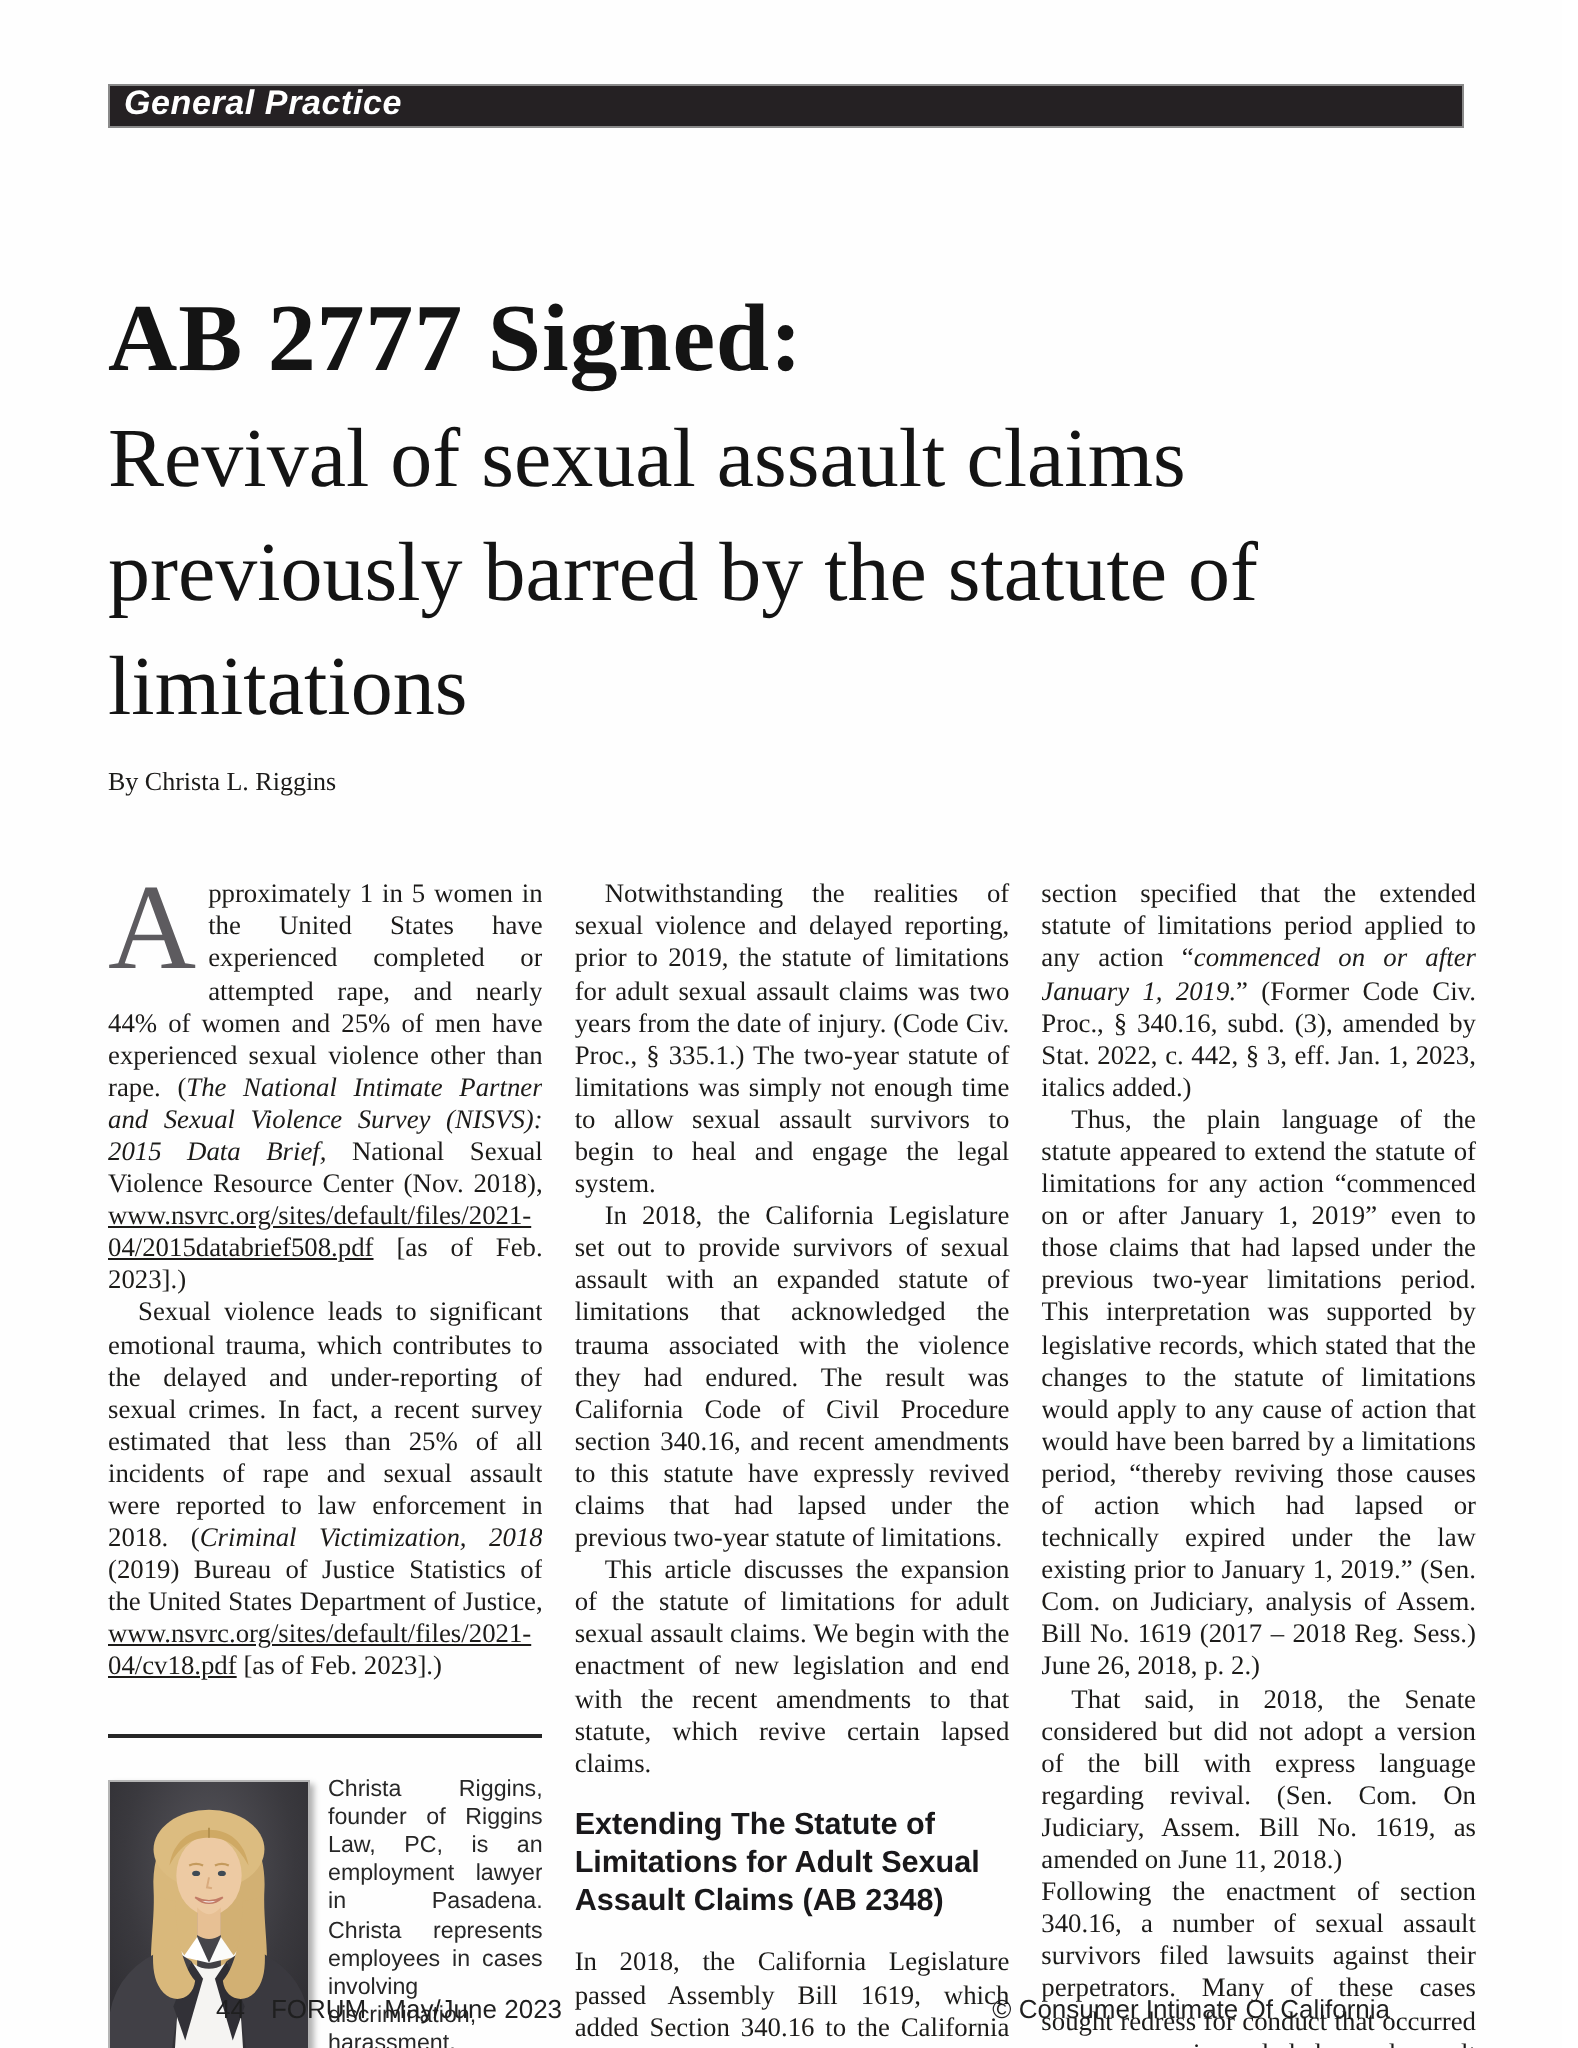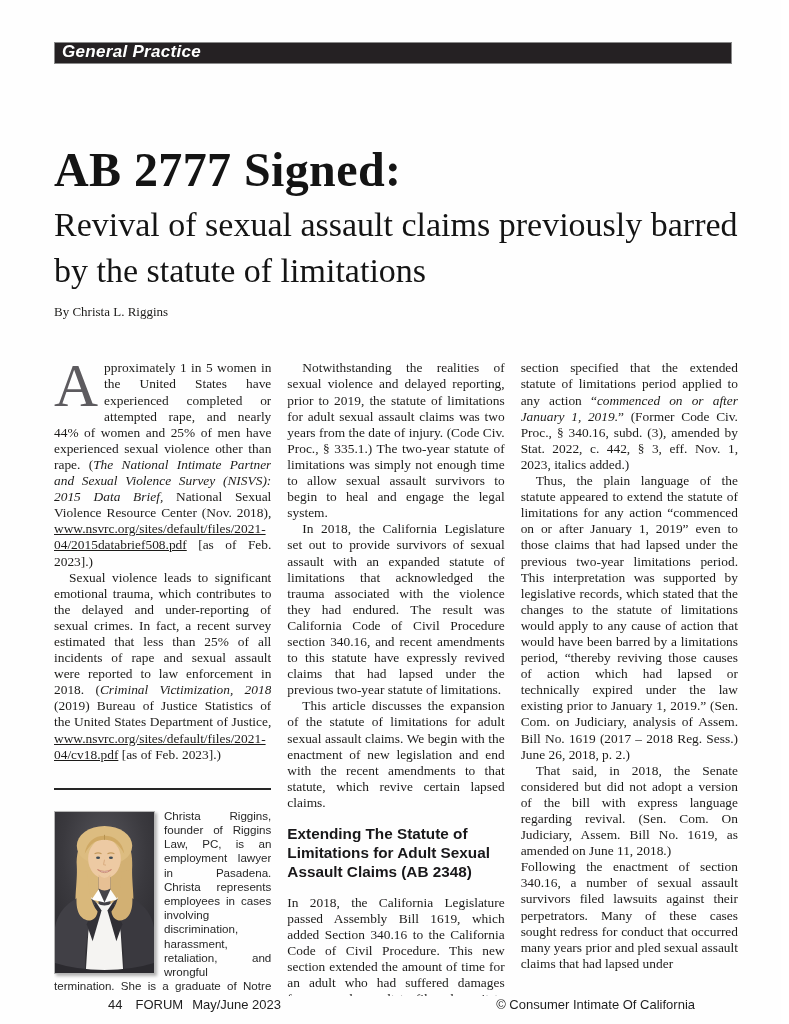--- a/index.html
+++ b/index.html
@@ -15,21 +15,21 @@
     margin-top:42px; margin-right:6px; height:22px; background:#252123;
     border:1px solid #8a8a8a; display:flex; align-items:center; padding:0 7px 2px;
   }
   .kicker-label {
     color:#ffffff; font-family:"Liberation Sans", sans-serif;
     font-weight:700; font-style:italic; font-size:17px; letter-spacing:.3px;
   }
 
   
   .title { margin-top:81px; font-weight:700; font-size:48px; line-height:1.04; color:#141414; letter-spacing:.4px; }
-  .subtitle { margin-top:7px; font-weight:400; font-size:34px; line-height:1.36; color:#141414; }
+  .subtitle { margin-top:7px; font-weight:400; font-size:42px; line-height:1.36; color:#141414; }
   .byline { margin-top:10px; font-size:13px; color:#1c1b19; }
 
   
   .columns { margin-top:40px; display:flex; gap:16px; height:636px; }
   .col { flex:1 1 0; overflow:hidden; }
   .body-p { font-size:13.4px; line-height:16.1px; text-align:justify; }
   .body-p.indent { text-indent:15px; }
   em { font-style:italic; }
   .link { color:inherit; text-decoration:underline; cursor:pointer; }
 
@@ -135,21 +135,21 @@
 
       <div class="col">
         <p class="body-p indent"><span>Notwithstanding the realities of sexual violence and delayed reporting, prior to 2019, the statute of limitations for adult sexual assault claims was two years from the date of injury. (Code Civ. Proc., § 335.1.) The two-year statute of limitations was simply not enough time to allow sexual assault survivors to begin to heal and engage the legal system.</span></p>
         <p class="body-p indent"><span>In 2018, the California Legislature set out to provide survivors of sexual assault with an expanded statute of limitations that acknowledged the trauma associated with the violence they had endured. The result was California Code of Civil Procedure section 340.16, and recent amendments to this statute have expressly revived claims that had lapsed under the previous two-year statute of limitations.</span></p>
         <p class="body-p indent"><span>This article discusses the expansion of the statute of limitations for adult sexual assault claims. We begin with the enactment of new legislation and end with the recent amendments to that statute, which revive certain lapsed claims.</span></p>
         <h3 class="col-heading">Extending The Statute of Limitations for Adult Sexual Assault Claims (AB 2348)</h3>
         <p class="body-p"><span>In 2018, the California Legislature passed Assembly Bill 1619, which added Section 340.16 to the California Code of Civil Procedure. This new section extended the amount of time for an adult who had suffered damages from sexual assault to file a lawsuit to 10 years from the last act or 3 years from discovery. (Code Civ. Proc., § 340.16, subd. (a) – (b).) The</span></p>
       </div>
 
       <div class="col">
-        <p class="body-p"><span>section specified that the extended statute of limitations period applied to any action “</span><em>commenced on or after January 1, 2019.</em><span>” (Former Code Civ. Proc., § 340.16, subd. (3), amended by Stat. 2022, c. 442, § 3, eff. Nov. 1, 2023, italics added.)</span></p>
+        <p class="body-p"><span>section specified that the extended statute of limitations period applied to any action “</span><em>commenced on or after January 1, 2019.</em><span>” (Former Code Civ. Proc., § 340.16, subd. (3), amended by Stat. 2022, c. 442, § 3, eff. Jan. 1, 2023, italics added.)</span></p>
         <p class="body-p indent"><span>Thus, the plain language of the statute appeared to extend the statute of limitations for any action “commenced on or after January 1, 2019” even to those claims that had lapsed under the previous two-year limitations period. This interpretation was supported by legislative records, which stated that the changes to the statute of limitations would apply to any cause of action that would have been barred by a limitations period, “thereby reviving those causes of action which had lapsed or technically expired under the law existing prior to January 1, 2019.” (Sen. Com. on Judiciary, analysis of Assem. Bill No. 1619 (2017 – 2018 Reg. Sess.) June 26, 2018, p. 2.)</span></p>
         <p class="body-p indent"><span>That said, in 2018, the Senate considered but did not adopt a version of the bill with express language regarding revival. (Sen. Com. On Judiciary, Assem. Bill No. 1619, as amended on June 11, 2018.)</span></p>
         <p class="body-p"><span>Following the enactment of section 340.16, a number of sexual assault survivors filed lawsuits against their perpetrators. Many of these cases sought redress for conduct that occurred many years prior and pled sexual assault claims that had lapsed under</span></p>
       </div>
 
     </div>
 
     <div class="footer">
       <div>
         <span class="pagenum">44</span><span class="pub">FORUM</span><span>May/June 2023</span>

